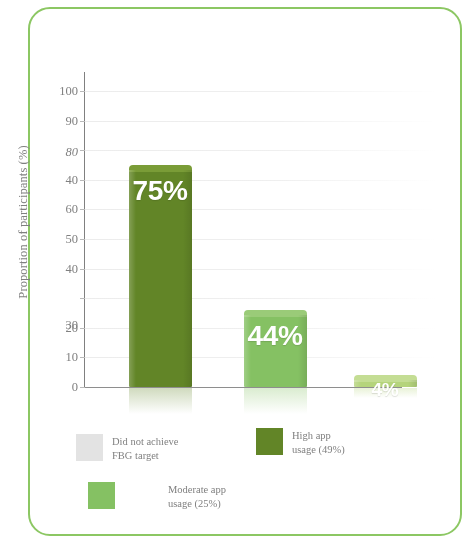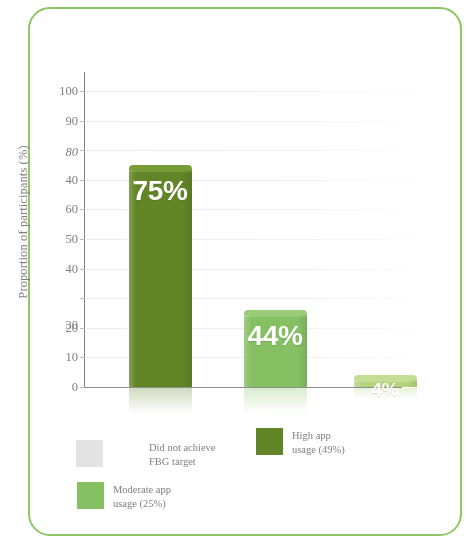--- a/index.html
+++ b/index.html
@@ -226,30 +226,30 @@
       <div class="bar" style="left: 353.5px; width: 63px; height: 12px; bottom: auto; top: 375px; position: absolute;">
         <div class="body" style="background: rgb(181, 212, 124);"></div>
         <div class="top" style="background: rgb(196, 221, 148);"></div>
         <div class="glossL"></div>
         <div class="glossR"></div>
         <div class="value" style="top: 4px; font-size: 19px;">4%</div>
       </div>
     </div>
 
   <div id="legend">
-      <div class="legend-item" style="left: 0px; top: 12px; gap: 37px;">
+      <div class="legend-item" style="left: 0px; top: 6px;">
         <div class="swatch" style="background: rgb(227, 227, 227);"></div>
         <div class="legend-text">Did not achieve
 FBG target</div>
       </div>
       <div class="legend-item" style="left: 180px; top: 0px;">
         <div class="swatch" style="background: rgb(98, 133, 39);"></div>
         <div class="legend-text">High app
 usage (49%)</div>
       </div>
-      <div class="legend-item" style="left: 1px; top: 54px;">
+      <div class="legend-item" style="left: 12px; top: 54px; gap: 44px;">
         <div class="swatch" style="background: rgb(133, 193, 99);"></div>
         <div class="legend-text">Moderate app
 usage  (25%)</div>
       </div>
     </div>
 
 </div>
 
 </body></html>

